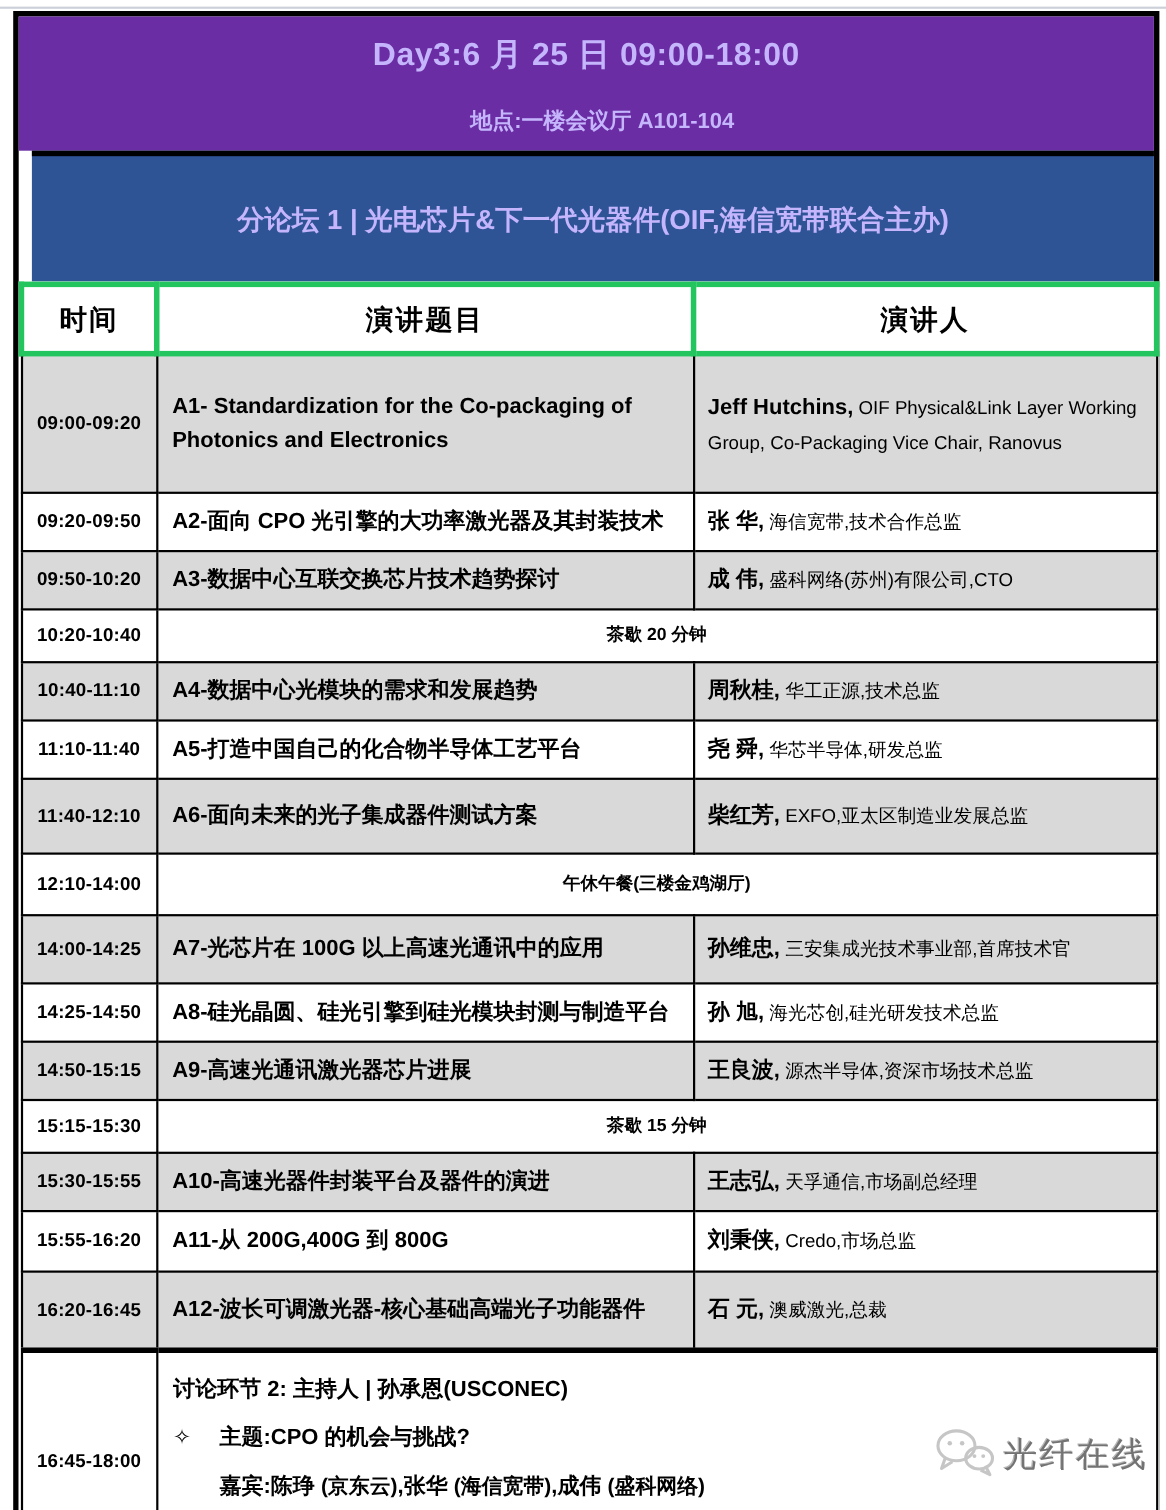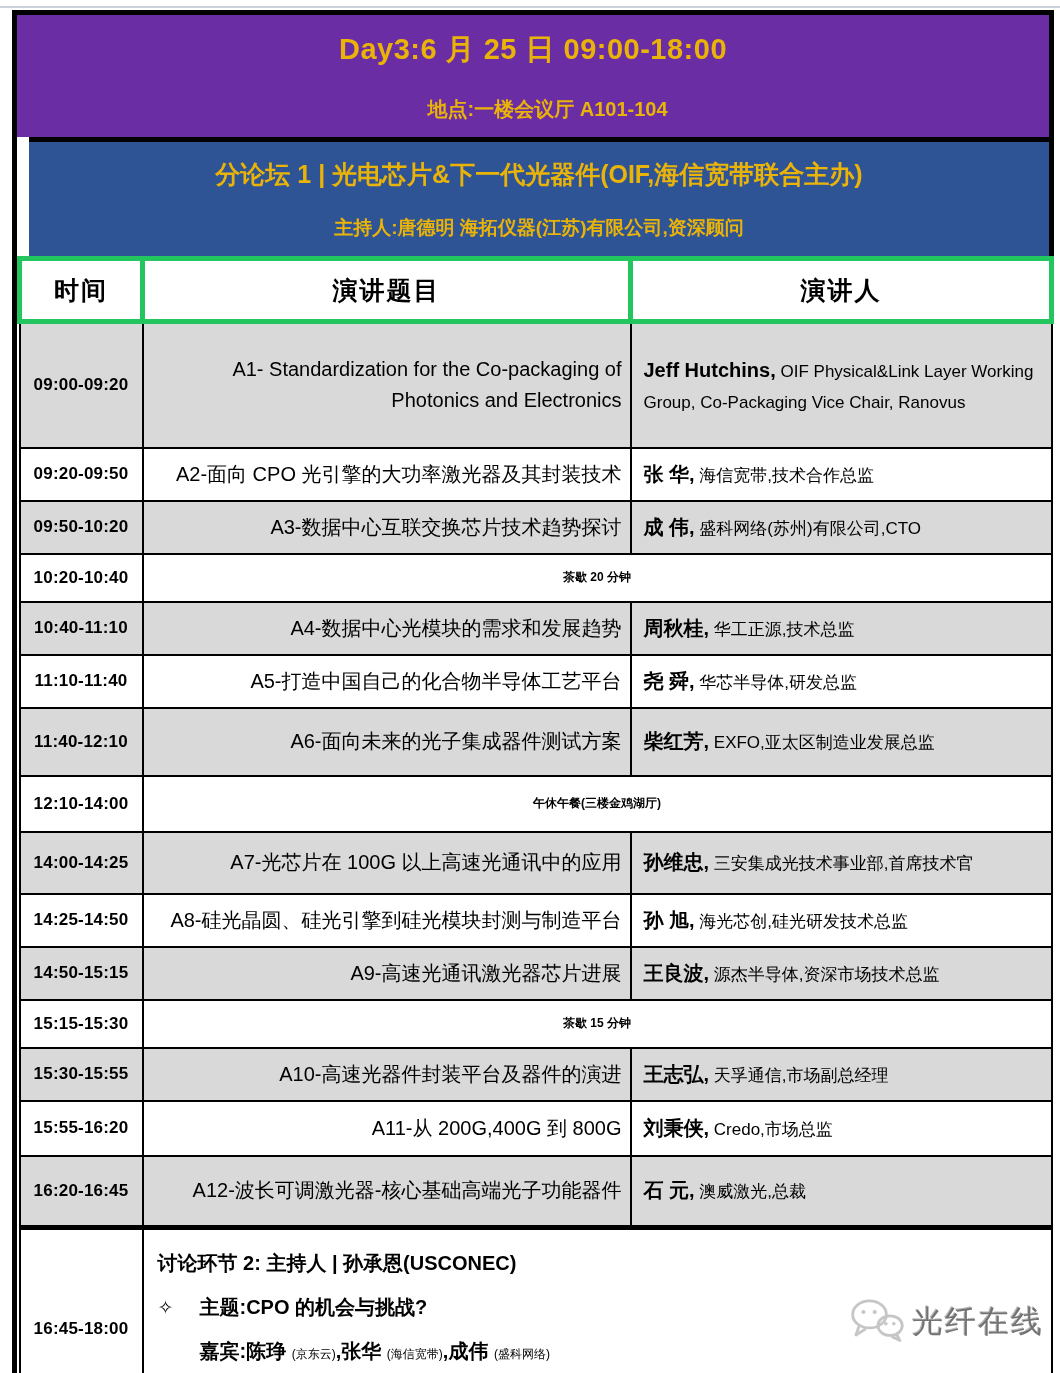--- a/index.html
+++ b/index.html
@@ -5,54 +5,54 @@
   html,body{margin:0;padding:0;}
   body{
     width:1060px;height:1373px;position:relative;background:#ffffff;
     font-family:"Liberation Sans",sans-serif;color:#000;
     -webkit-font-smoothing:antialiased;
   }
   .top-rule{position:absolute;top:6px;left:0;width:1060px;border-top:2px solid #ccd1d9;}
   .sheet{position:absolute;left:12px;top:10px;width:1032px;border:5px solid #000;background:#fff;}
 
   
-  .band{display:flex;flex-direction:column;justify-content:center;align-items:center;text-align:center;color:#eab308;}
+  .band{display:flex;flex-direction:column;justify-content:center;align-items:center;text-align:center;color:#c4b5fd;}
   .band-purple{height:122px;gap:26px;}
   .band-blue{height:114px;gap:24px;border-top:5px solid #000;margin-left:12px;}
   .day-title{font-size:29px;font-weight:bold;letter-spacing:.5px;}
   .day-location{font-size:20px;font-weight:bold;margin-left:29px;}
   .forum-title{font-size:25px;font-weight:bold;}
   .forum-host{font-size:19px;font-weight:bold;}
 
   
   table.schedule{width:100%;border-collapse:collapse;table-layout:fixed;border-top:5px solid #000;background:#fff;}
   col.c-time{width:123px;}
   col.c-title{width:488px;}
   col.c-speaker{width:421px;}
   .schedule th{
     border:5px solid #22c55e;height:56px;font-size:25px;font-weight:bold;background:#fff;
     letter-spacing:2px;
   }
   .schedule td{border:2px solid #000;vertical-align:middle;}
   tr.shaded td{background:var(--row-gray,#D9D9D9);}
   td.time-cell{text-align:center;font-weight:bold;font-size:17px;letter-spacing:.2px;}
-  td.title-cell{padding:10px 8px 10px 13px;font-size:20px;font-weight:normal;line-height:1.55;text-align:right;}
+  td.title-cell{padding:10px 8px 10px 13px;font-size:20px;font-weight:bold;line-height:1.55;}
   td.speaker-cell{padding:8px 8px 8px 12px;font-size:17px;line-height:1.75;}
   td.speaker-cell .spk-name{font-size:20px;font-weight:bold;}
-  td.break-cell{text-align:center;font-size:12px;font-weight:bold;}
+  td.break-cell{text-align:center;font-size:16px;font-weight:bold;}
 
   
   tr.disc-row td{border-top:5px solid #000;background:#fff;}
   td.disc-cell{padding:20px 10px 18px 14px;vertical-align:middle;}
   .disc-line{margin:0 0 17px 0;font-size:20px;font-weight:bold;line-height:1.35;}
   .disc-heading{font-size:20px;}
   .disc-topic .bullet{display:inline-block;width:42px;font-weight:normal;font-size:19px;}
   .disc-guests{padding-left:42px;}
   .disc-guests.indent2{padding-left:108px;margin-bottom:0;}
-  .guest-org{font-weight:normal;font-size:12px;}
+  .guest-org{font-weight:bold;font-size:19px;}
 
   
   .watermark{
     position:absolute;right:16px;top:1296px;display:flex;align-items:center;gap:6px;
     pointer-events:none;
   }
   .watermark .wm-text{
     font-size:31px;color:#737373;letter-spacing:2px;
     text-shadow:1px 1px 0 #ffffff,-1px -1px 0 #b8b8b8;
   }
@@ -64,21 +64,20 @@
 
 <div class="sheet">
 
   <div class="band band-purple" style="background: rgb(107, 45, 163);">
     <div class="day-title">Day3:6 月 25 日 09:00-18:00</div>
     <div class="day-location">地点:一楼会议厅 A101-104</div>
   </div>
 
   <div class="band band-blue" style="background: rgb(47, 84, 150);">
     <div class="forum-title">分论坛 1 | 光电芯片&amp;下一代光器件(OIF,海信宽带联合主办)</div>
-    <div class="forum-host">主持人:唐德明 海拓仪器(江苏)有限公司,资深顾问</div>
   </div>
 
   <table class="schedule">
     <colgroup>
         <col class="c-time">
         <col class="c-title">
         <col class="c-speaker">
       </colgroup>
     <thead>
         <tr id="head-row">

